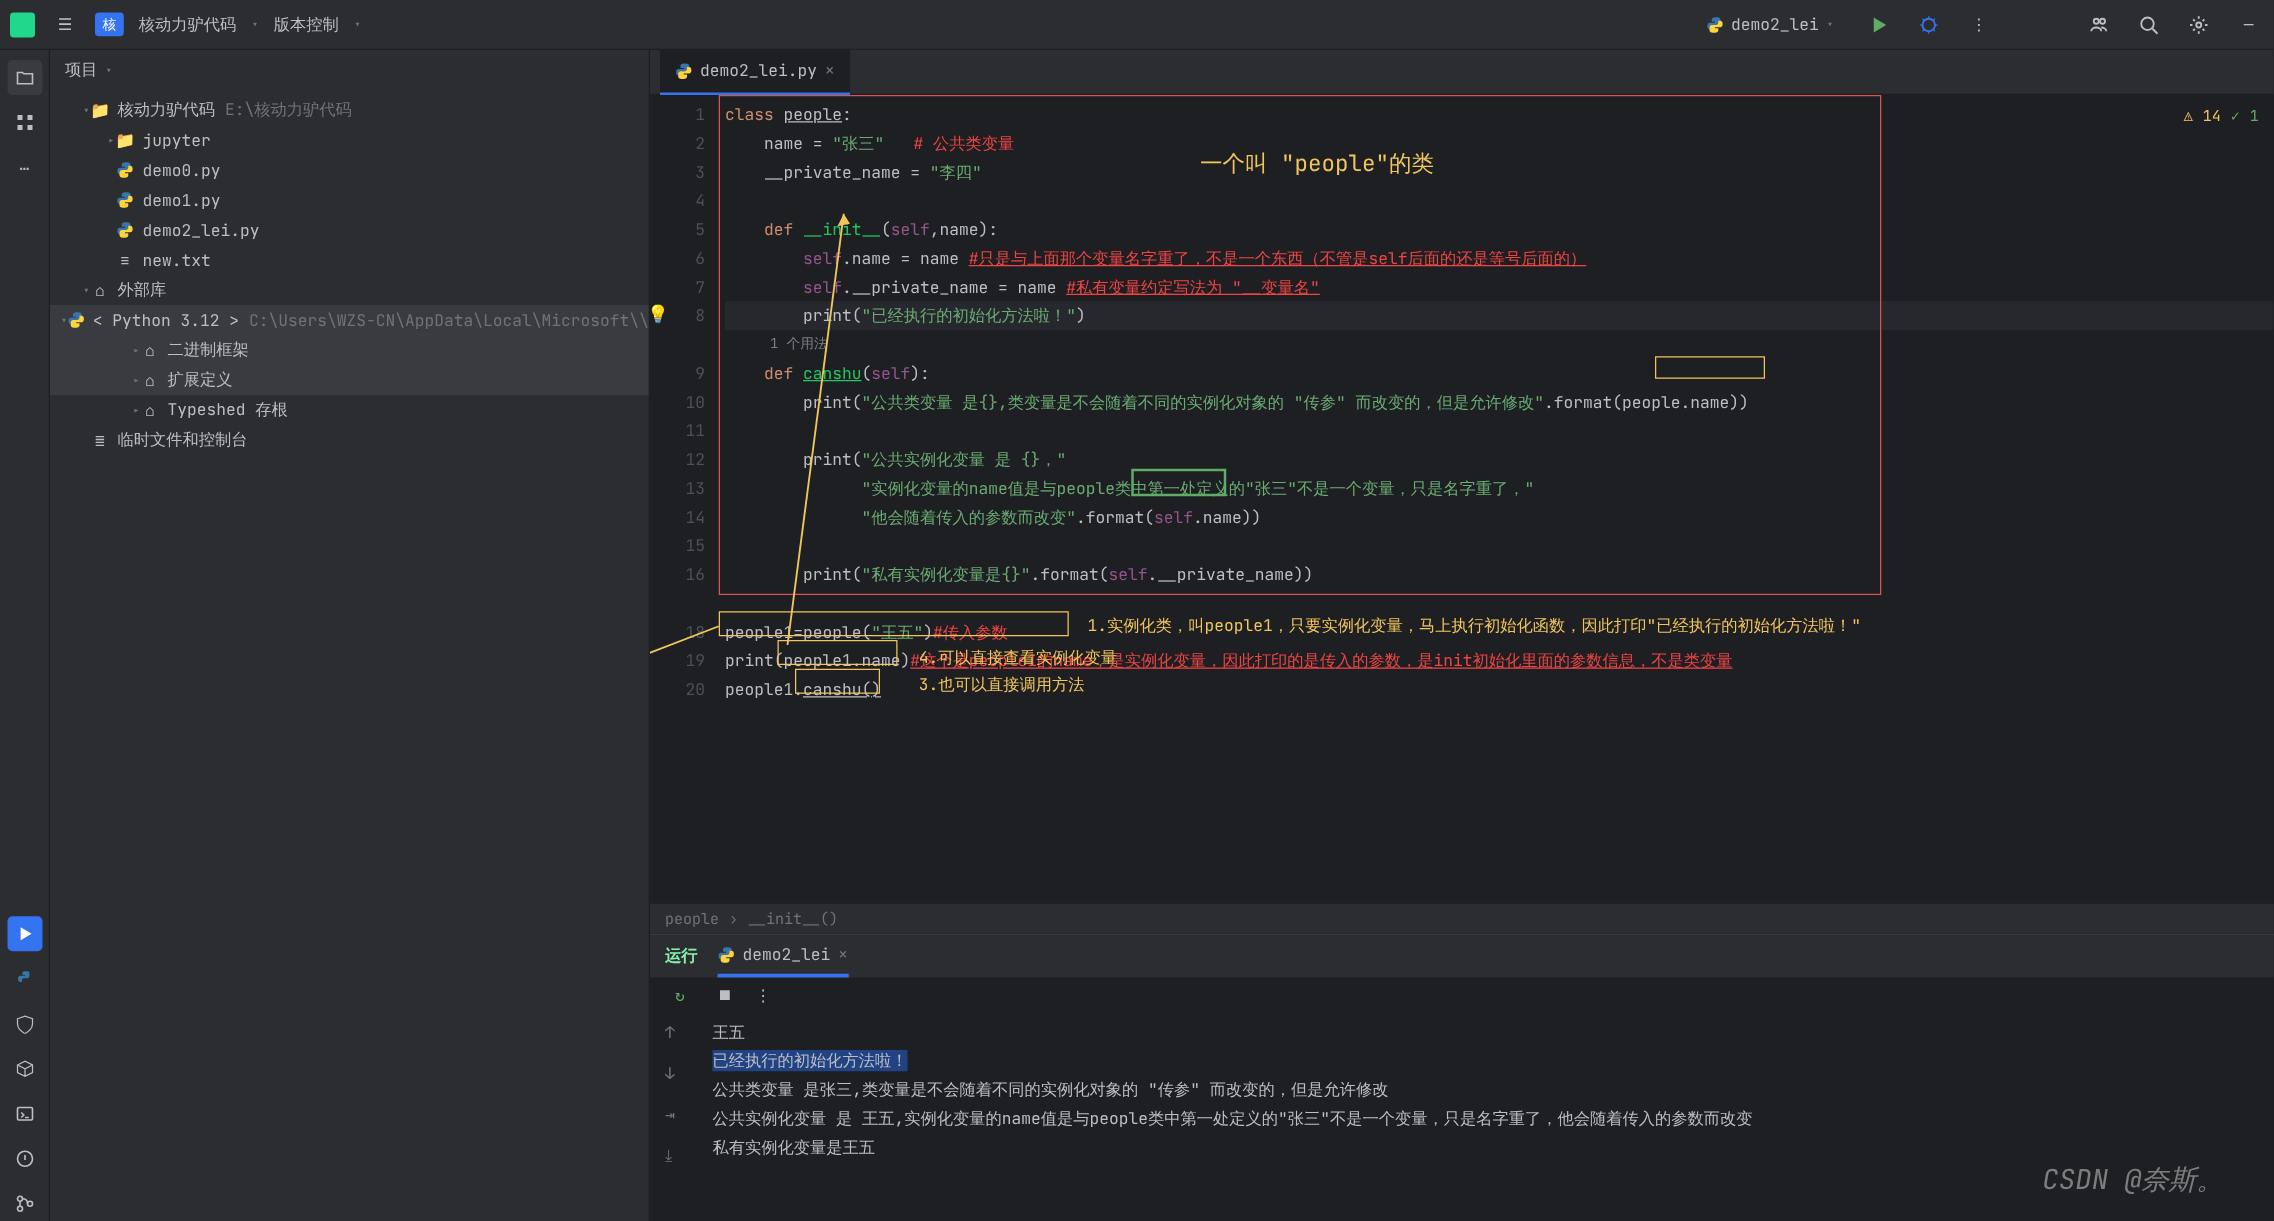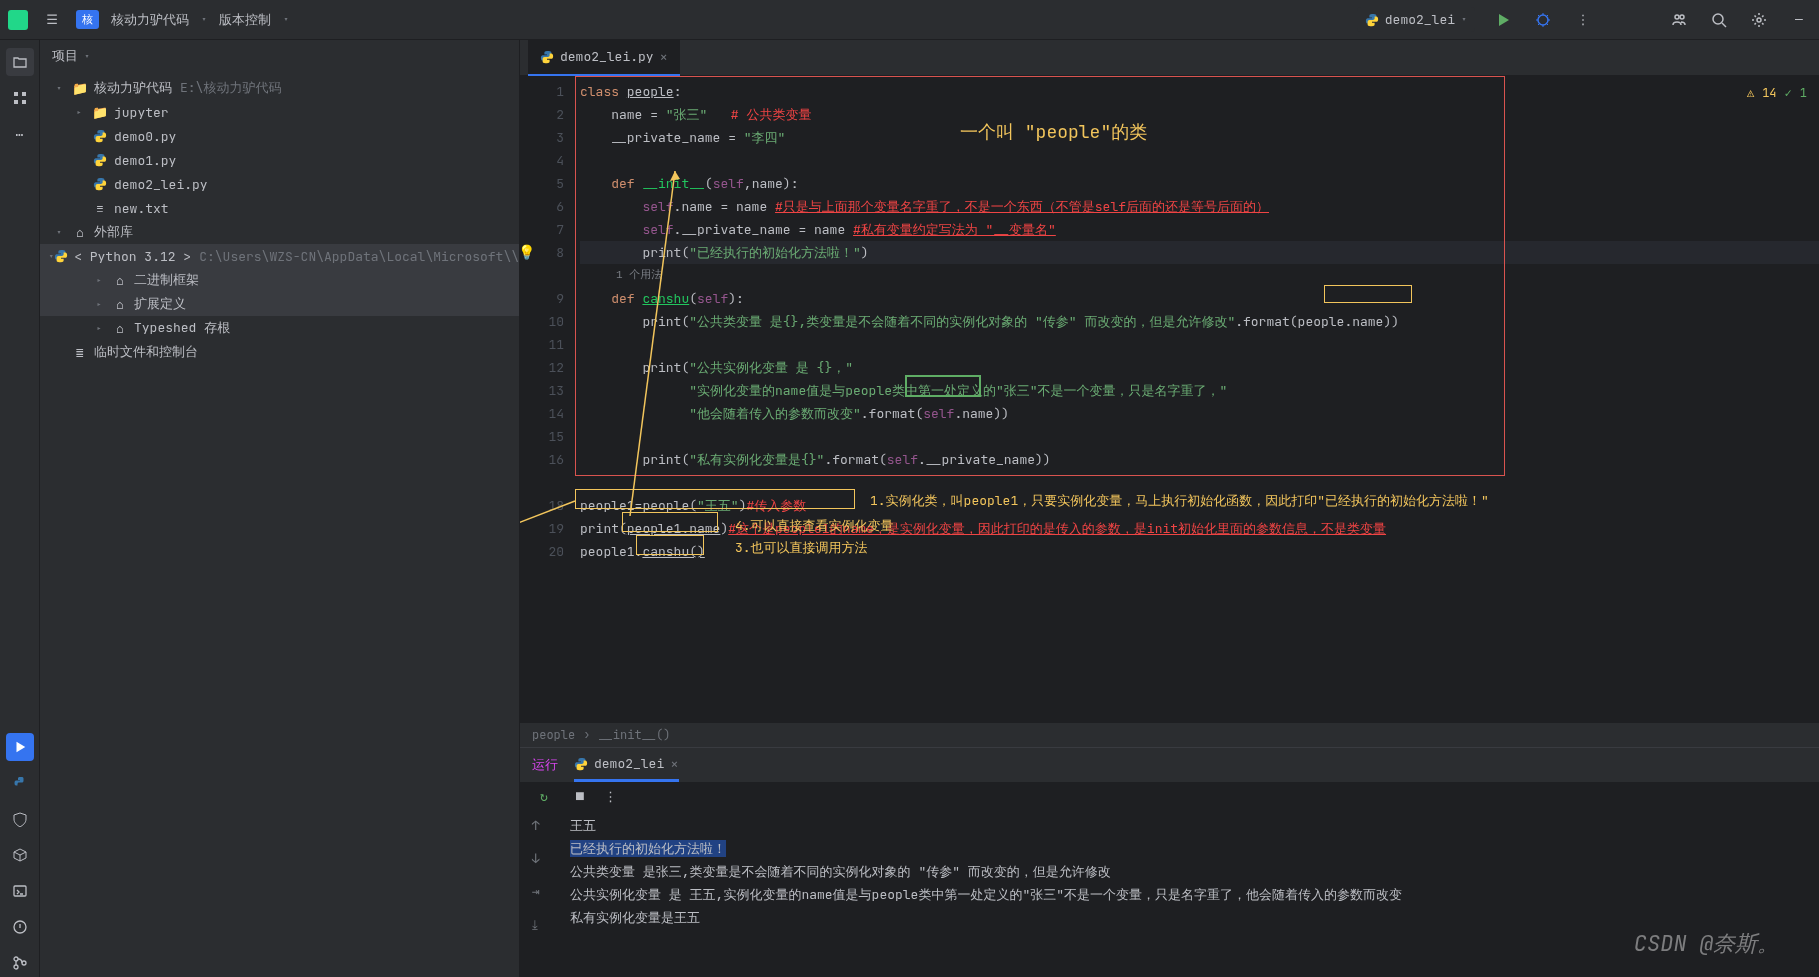--- a/index.html
+++ b/index.html
@@ -15,21 +15,21 @@
 .run-config { display: flex; align-items: center; gap: 6px; background: #2b2d30; padding: 4px 8px; border-radius: 4px; }
 .py-icon { width: 14px; height: 14px; }
 .icon-btn { width: 24px; height: 24px; display: flex; align-items: center; justify-content: center; cursor: pointer; color: #bcbec4; border-radius: 4px; }
 .icon-btn.debug { color: #3574f0; }
 .icon-btn.run { color: #5fad65; }
 .main { display: flex; height: calc(100% - 40px); }
 .left-rail { width: 40px; background: #2b2d30; border-right: 1px solid #1e1f22; display: flex; flex-direction: column; align-items: center; padding-top: 8px; gap: 8px; }
 .rail-item { width: 28px; height: 28px; display: flex; align-items: center; justify-content: center; border-radius: 4px; cursor: pointer; color: #bcbec4; }
 .rail-item.active { background: #393b40; }
 .rail-spacer { flex: 1; }
-.sidebar { width: 480px; background: #2b2d30; border-right: 1px solid #1e1f22; display: flex; flex-direction: column; }
+.sidebar { width: 480px; background: #2b2d30; border-right: 1px solid #1e1f22; display: flex; flex-direction: column; text-align: right; }
 .sidebar-header { height: 32px; display: flex; align-items: center; padding: 0 12px; gap: 6px; }
 .tree { flex: 1; overflow-y: auto; padding: 4px 0; }
 .tree-item { height: 24px; display: flex; align-items: center; padding-left: 8px; cursor: pointer; white-space: nowrap; }
 .tree-item.selected { background: #393b40; }
 .tree-indent { display: inline-block; }
 .tree-exp { width: 16px; color: #6f737a; font-size: 10px; cursor: pointer; }
 .tree-icon { width: 16px; height: 16px; margin-right: 6px; display: inline-flex; align-items: center; justify-content: center; }
 .tree-label { color: #bcbec4; }
 .tree-path { color: #6f737a; margin-left: 8px; }
 .folder-icon { color: #6f737a; }
@@ -44,33 +44,33 @@
 .bulb { position: absolute; left: -2px; color: #f2c55c; font-size: 14px; }
 .code { flex: 1; padding: 4px 0; font-family: "JetBrains Mono", Consolas, monospace; line-height: 23px; font-size: 13px; position: relative; }
 .code-line { height: 23px; white-space: pre; }
 .code-line.hl { background: #26282e; }
 .kw { color: #cf8e6d; }
 .fn { color: #22c55e; }
 .str { color: #6aab73; }
 .cmt { color: #ef4444; }
 .decl { color: #bcbec4; }
 .self { color: #94558d; }
-.usage-hint { color: #7a7e85; font-size: 11px; padding-left: 36px; font-family: Liberation Mono, monospace; }
+.usage-hint { color: #7a7e85; font-size: 11px; padding-left: 36px; }
 .annotation-red-box { position: absolute; border: 1px solid #d9534f; pointer-events: none; }
 .annotation-yellow-box { position: absolute; border: 1px solid #f2c55c; pointer-events: none; }
 .annotation-green-box { position: absolute; border: 2px solid #5fad65; pointer-events: none; }
 .annotation-text { position: absolute; color: #f2c55c; font-size: 14px; pointer-events: none; }
 .annotation-arrow { position: absolute; pointer-events: none; }
 .inspections { position: absolute; top: 6px; right: 12px; display: flex; gap: 8px; font-size: 12px; }
 .insp-warn { color: #f2c55c; }
 .insp-ok { color: #5fad65; }
 .breadcrumb { height: 24px; display: flex; align-items: center; padding: 0 12px; background: #2b2d30; font-size: 12px; color: #6f737a; gap: 8px; }
 .run-panel { height: 230px; background: #1e1f22; border-top: 1px solid #393b40; display: flex; flex-direction: column; }
 .run-tabs { height: 34px; display: flex; align-items: center; background: #2b2d30; padding-left: 12px; gap: 16px; }
-.run-tab-label { color: #d946ef; }
+.run-tab-label { color: #86efac; font-weight: bold; }
 .run-tab-item { display: flex; align-items: center; gap: 6px; height: 34px; border-bottom: 3px solid #3574f0; }
 .run-toolbar { height: 28px; display: flex; align-items: center; padding: 0 12px; gap: 12px; }
 .run-output { flex: 1; padding: 4px 0 4px 50px; font-family: "JetBrains Mono", Consolas, monospace; line-height: 23px; font-size: 13px; position: relative; }
 .out-line { white-space: pre; }
 .out-highlight { background: #214283; }
 .run-side-icons { position: absolute; left: 12px; top: 4px; display: flex; flex-direction: column; gap: 10px; color: #6f737a; }
 .watermark { position: absolute; bottom: 18px; right: 40px; color: rgba(220,220,220,0.5); font-size: 22px; font-style: italic; pointer-events: none; }
 svg { display: block; }
 </style>
 </head>
@@ -337,21 +337,21 @@
         <div class="code-line"><span>    </span><span class="kw">def </span><span class="fn" style="text-decoration:underline">canshu</span><span>(</span><span class="self">self</span><span>):</span></div>
         <div class="code-line"><span>        print(</span><span class="str">"公共类变量 是{},类变量是不会随着不同的实例化对象的 "传参" 而改变的，但是允许修改"</span><span>.format(</span><span>people</span><span>.name))</span></div>
         <div class="code-line"></div>
         <div class="code-line"><span>        print(</span><span class="str">"公共实例化变量 是 {}，"</span></div>
         <div class="code-line"><span>              </span><span class="str">"实例化变量的name值是与people类中第一处定义的"张三"不是一个变量，只是名字重了，"</span></div>
         <div class="code-line"><span>              </span><span class="str">"他会随着传入的参数而改变"</span><span>.format(</span><span class="self">self</span><span>.name))</span></div>
         <div class="code-line"></div>
         <div class="code-line"><span>        print(</span><span class="str">"私有实例化变量是{}"</span><span>.format(</span><span class="self">self</span><span>.__private_name))</span></div>
         <div class="code-line"></div>
         <div class="code-line"><span>people1=people(</span><span class="str">"王五"</span><span>)</span><span class="cmt">#传入参数</span></div>
-        <div class="code-line"><span>print(</span><span style="text-decoration:underline">people1.name</span><span>)</span><span class="cmt" style="text-decoration:underline">#这个是people1的name，是实例化变量，因此打印的是传入的参数，是init初始化里面的参数信息，不是类变量</span></div>
+        <div class="code-line"><span>print(</span><span style="">people1.name</span><span>)</span><span class="cmt" style="text-decoration:underline">#这个是people1的name，是实例化变量，因此打印的是传入的参数，是init初始化里面的参数信息，不是类变量</span></div>
         <div class="code-line"><span>people1.</span><span style="text-decoration:underline">canshu()</span></div>
 
         <div class="annotation-red-box" style="top:0;left:-5px;width:930px;height:400px;"></div>
         <div class="annotation-text" style="top:44px;left:380px;font-size:18px;">一个叫 "people"的类</div>
         <div class="annotation-yellow-box" style="top:209px;left:744px;width:88px;height:18px;"></div>
         <div class="annotation-green-box" style="top:299px;left:325px;width:76px;height:22px;"></div>
         <div class="annotation-yellow-box" style="top:413px;left:-5px;width:280px;height:20px;"></div>
         <div class="annotation-yellow-box" style="top:436px;left:42px;width:96px;height:20px;"></div>
         <div class="annotation-yellow-box" style="top:459px;left:56px;width:68px;height:20px;"></div>
         <div class="annotation-text" style="top:413px;left:290px;font-size:13px;">1.实例化类，叫people1，只要实例化变量，马上执行初始化函数，因此打印"已经执行的初始化方法啦！"</div>

